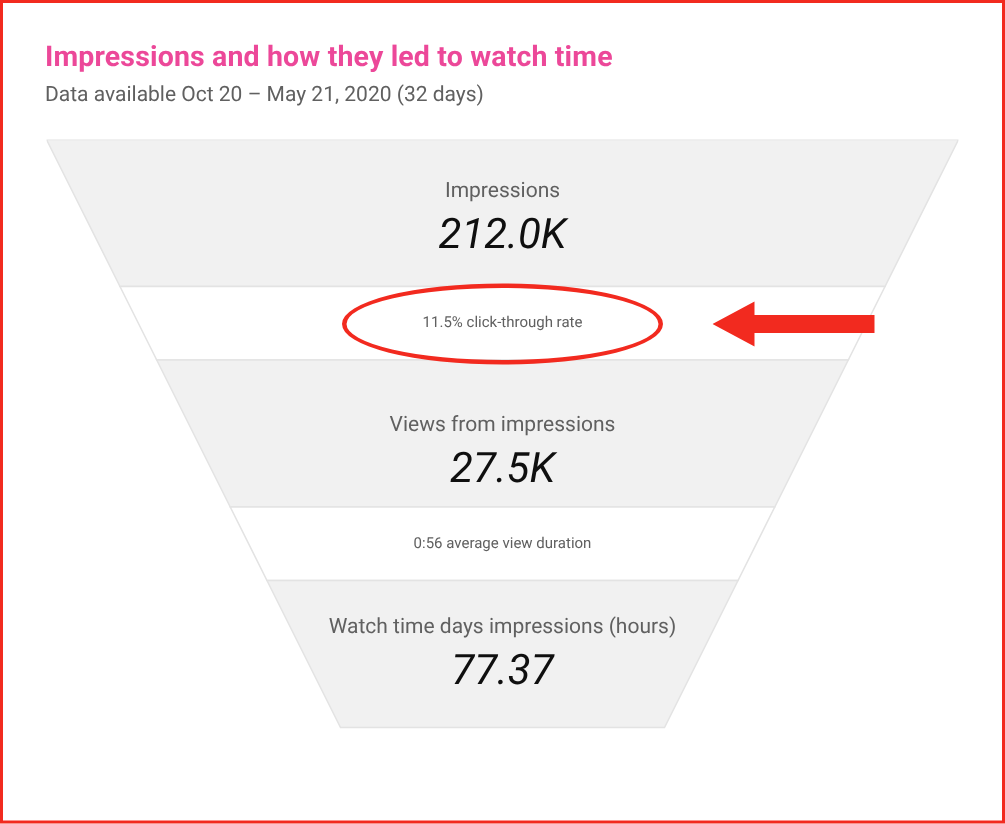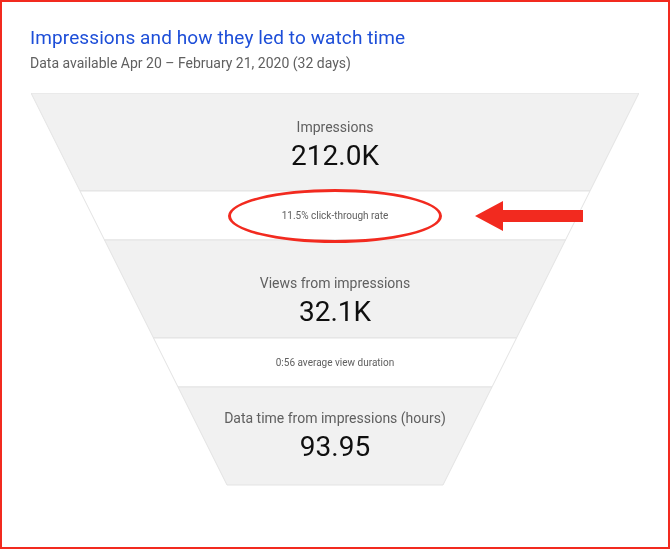--- a/index.html
+++ b/index.html
@@ -9,22 +9,22 @@
     background: #fff;
     border: 2px solid #f22a1f;
     position: relative;
     color: #0f0f0f;
   }
   .header {
     padding: 24px 28px 10px 28px;
   }
   .title {
     font-size: 19px;
-    font-weight: 400;
-    color: #1d4ed8;
+    font-weight: 700;
+    color: #ec4899;
     margin-bottom: 6px;
     letter-spacing: 0.1px;
   }
   .subtitle {
     font-size: 14px;
     color: #606060;
   }
   .funnel-wrap {
     position: relative;
     width: 100%;
@@ -49,20 +49,21 @@
   }
   .metric-label {
     font-size: 14px;
     color: #606060;
     margin-bottom: 4px;
   }
   .metric-value {
     font-size: 28px;
     font-weight: 400;
     color: #0f0f0f;
+    font-style: italic;
   }
   .rate-label {
     font-size: 10px;
     color: #606060;
   }
   .annot-circle {
     position: absolute;
     border: 3px solid #f22a1f;
     border-radius: 50%;
     pointer-events: none;
@@ -70,21 +71,21 @@
   .annot-arrow {
     position: absolute;
     pointer-events: none;
   }
 </style>
 </head>
 <body>
 
 <div class="header">
   <div class="title">Impressions and how they led to watch time</div>
-  <div class="subtitle">Data available Apr 20 – February 21, 2020 (32 days)</div>
+  <div class="subtitle">Data available Oct 20 – May 21, 2020 (32 days)</div>
 </div>
 
 <div class="funnel-wrap">
   <div class="funnel">
     <svg width="608" height="420" viewBox="0 0 608 420">
 
       <polygon points="0,0 608,0 559,98 49,98" fill="#f1f1f1" stroke="#e3e3e3" stroke-width="1"></polygon>
 
       <polygon points="49,98 559,98 534.5,147 73.5,147" fill="#ffffff" stroke="#e3e3e3" stroke-width="1"></polygon>
 
@@ -99,30 +100,30 @@
       <div class="metric-label">Impressions</div>
       <div class="metric-value">212.0K</div>
     </div>
 
     <div class="layer" style="top:98px;height:49px;">
       <div class="rate-label">11.5% click-through rate</div>
     </div>
 
     <div class="layer" style="top:147px;height:122px;">
       <div class="metric-label">Views from impressions</div>
-      <div class="metric-value">32.1K</div>
+      <div class="metric-value">27.5K</div>
     </div>
 
     <div class="layer" style="top:245px;height:49px;">
       <div class="rate-label">0:56 average view duration</div>
     </div>
 
     <div class="layer" style="top:294px;height:98px;">
-      <div class="metric-label">Data time from impressions (hours)</div>
-      <div class="metric-value">93.95</div>
+      <div class="metric-label">Watch time days impressions (hours)</div>
+      <div class="metric-value">77.37</div>
     </div>
 
     <div class="annot-circle" style="left:197px;top:96px;width:214px;height:54px;"></div>
     <svg class="annot-arrow" style="left:444px;top:106px;" width="110" height="34">
       <polygon points="0,17 28,2 28,11 108,11 108,23 28,23 28,32" fill="#f22a1f"></polygon>
     </svg>
   </div>
 </div>
 
 </body></html>

